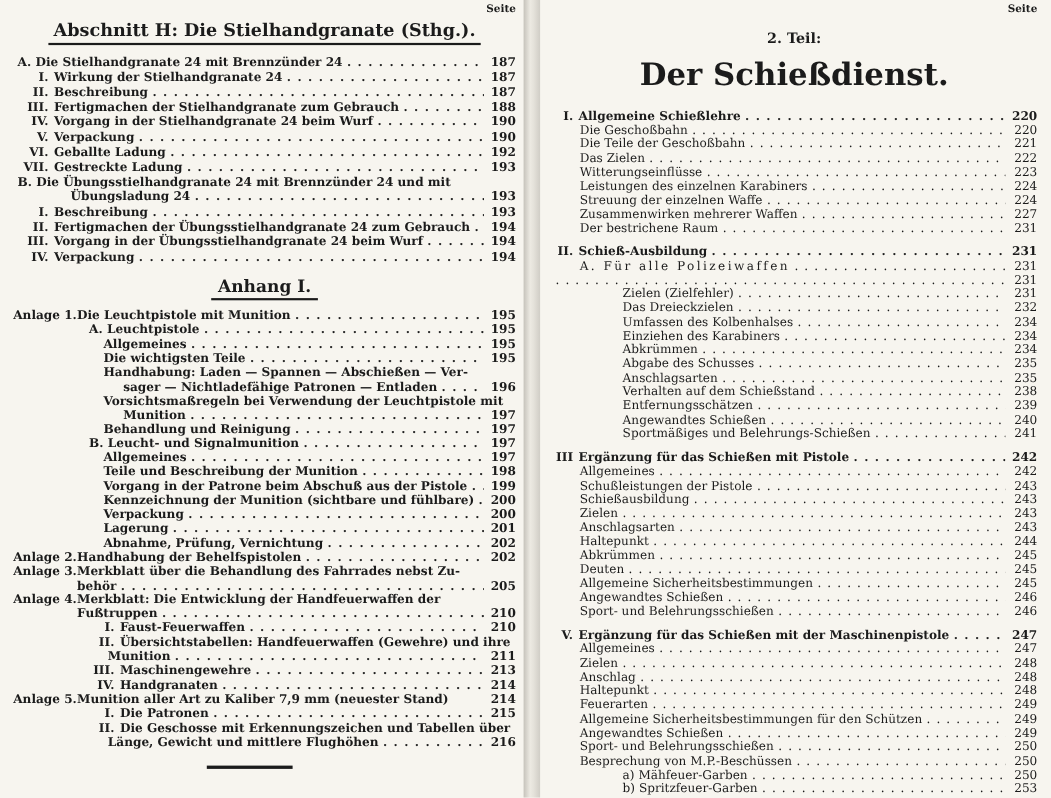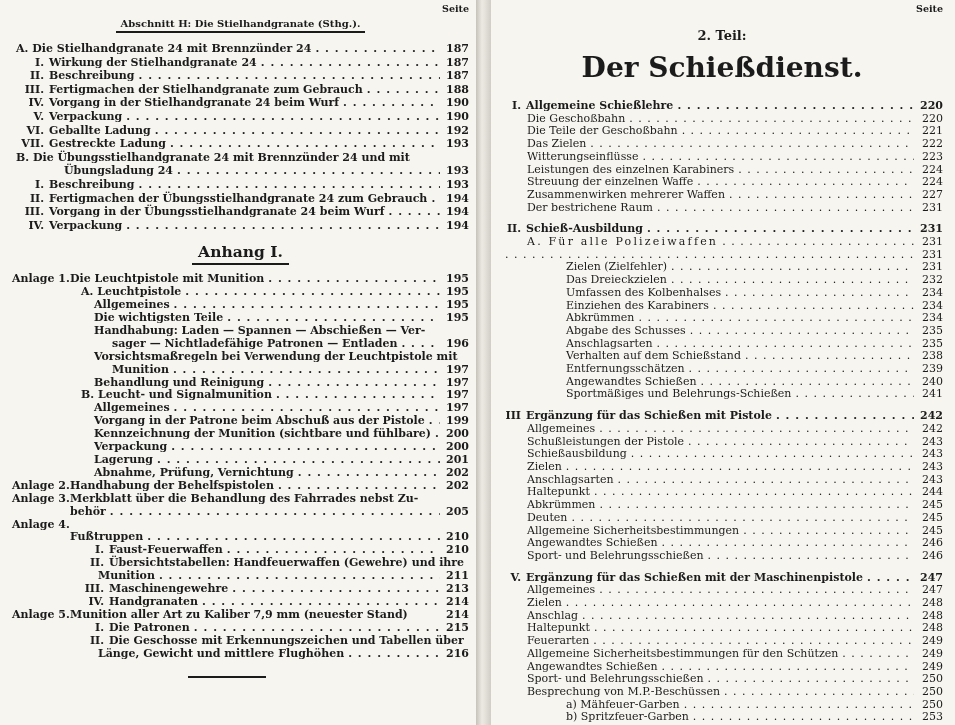--- a/index.html
+++ b/index.html
@@ -11,21 +11,21 @@
   .page{position:absolute;top:0;bottom:0;box-sizing:border-box}
   .page.left{left:0;width:477px;padding:3px 8px 0 12px;}
   .page.right{left:491px;width:464px;padding:3px 12px 0 10px;}
   .gutter{
     position:absolute;left:476px;top:0;width:15px;height:725px;
     background:linear-gradient(90deg, rgba(70,64,52,.28), rgba(140,132,112,.10) 40%, rgba(120,112,95,.14) 60%, rgba(70,64,52,.22));
   }
   .seite{ text-align:right;font-size:9.5px;font-weight:bold;height:12px;line-height:12px;}
   .sec-title{
     display:table;margin:3px auto 9px;padding:0 5px 2px;
-    font-size:10px;font-weight:bold;text-align:center;
+    font-size:16px;font-weight:bold;text-align:center;
     border-bottom:2.5px solid #1b1b1b;
   }
   .anh-title{
     display:table;margin:10px auto 8px;padding:0 6px 2px;
     font-size:15.5px;font-weight:bold;text-align:right;
     border-bottom:2.5px solid #1b1b1b;
   }
   .part-label{text-align:center;font-size:13px;font-weight:bold;margin:13px 0 8px;}
   .main-title{text-align:center;font-size:28px;font-weight:bold;margin:4px 0 16px;}
 
@@ -220,20 +220,26 @@
         <span class="pg">197</span>
       </div>
       <div class="row s2">
         <span class="gut"></span>
         <span class="txt">Allgemeines</span>
         <span class="dots"></span>
         <span class="pg">197</span>
       </div>
       <div class="row s2">
         <span class="gut"></span>
+        <span class="txt">Teile und Beschreibung der Munition</span>
+        <span class="dots"></span>
+        <span class="pg">198</span>
+      </div>
+      <div class="row s2">
+        <span class="gut"></span>
         <span class="txt">Vorgang in der Patrone beim Abschuß aus der Pistole</span>
         <span class="dots"></span>
         <span class="pg">199</span>
       </div>
       <div class="row s2">
         <span class="gut"></span>
         <span class="txt">Kennzeichnung der Munition (sichtbare und fühlbare)</span>
         <span class="dots"></span>
         <span class="pg">200</span>
       </div>
@@ -268,20 +274,21 @@
         <span class="pg"></span>
       </div>
       <div class="row mc">
         <span class="gut"></span>
         <span class="txt">behör</span>
         <span class="dots"></span>
         <span class="pg">205</span>
       </div>
       <div class="row m">
         <span class="gut">Anlage 4.</span>
+        <span class="txt">Merkblatt: Die Entwicklung der Handfeuerwaffen der</span>
         <span class="dots nodots"></span>
         <span class="pg"></span>
       </div>
       <div class="row mc">
         <span class="gut"></span>
         <span class="txt">Fußtruppen</span>
         <span class="dots"></span>
         <span class="pg">210</span>
       </div>
       <div class="row r">

